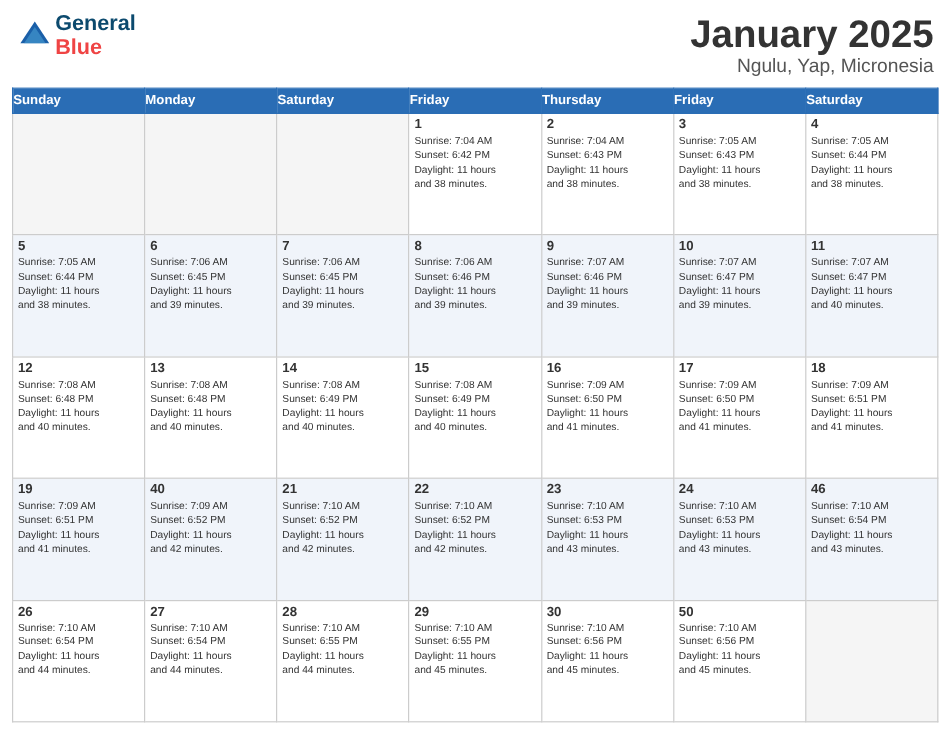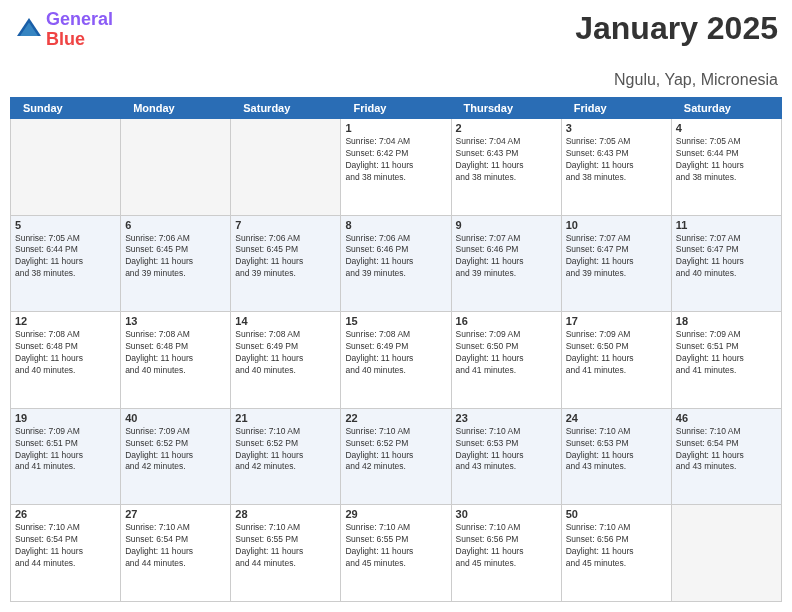--- a/index.html
+++ b/index.html
@@ -28,52 +28,51 @@
       display: flex;
       align-items: center;
     }
     .logo-text {
       font-size: 18px;
       font-weight: bold;
       color: #333;
       line-height: 1.1;
     }
     .logo-text span {
-      color: #8b5cf6;
+      color: #0c4a6e;
     }
     .logo-icon {
       width: 30px;
       height: 30px;
       margin-right: 2px;
     }
     .title-block {
       text-align: right;
     }
     .calendar-title {
       font-size: 32px;
       font-weight: bold;
       color: #333;
     }
     .calendar-subtitle {
       font-size: 16px;
       color: #555;
-      margin-top: 24px;
     }
     .calendar-table {
       width: 100%;
       border-collapse: collapse;
       flex: 1;
       table-layout: fixed;
     }
     .calendar-table th {
       background-color: #2a6db5;
       color: #fff;
       font-size: 11px;
       font-weight: bold;
-      padding: 4px 12px;
+      padding: 4px 0;
       text-align: left;
       border: 1px solid #2a6db5;
     }
     .calendar-table td {
       border: 1px solid #ccc;
       vertical-align: top;
       padding: 3px 4px;
       font-size: 9px;
       color: #333;
       background: #fff;

